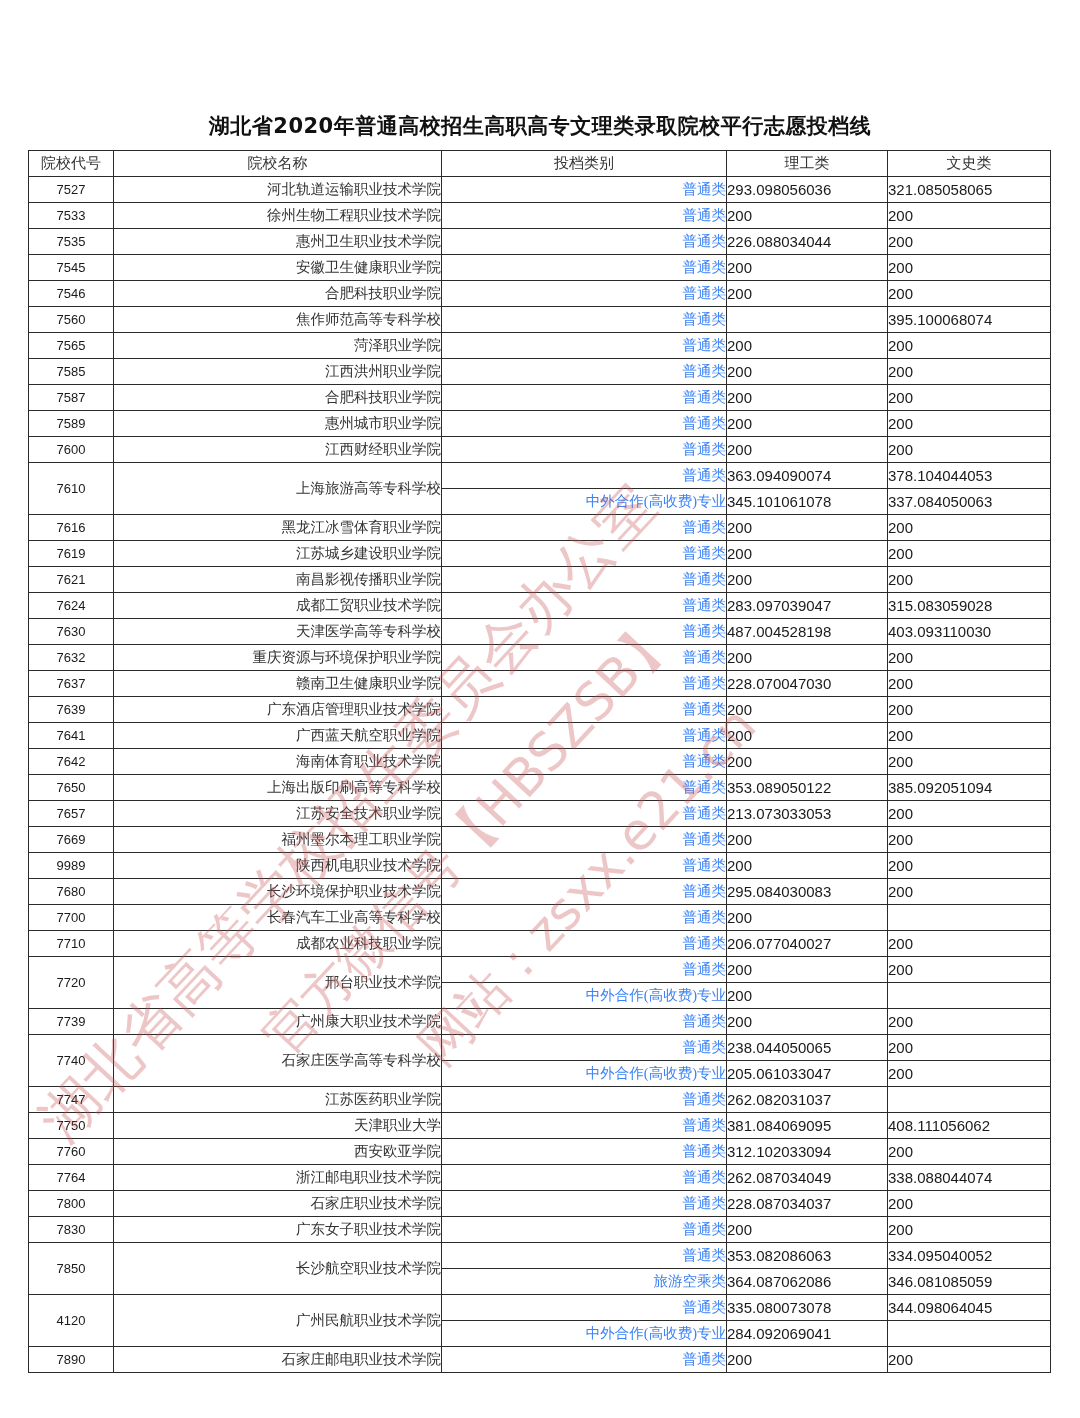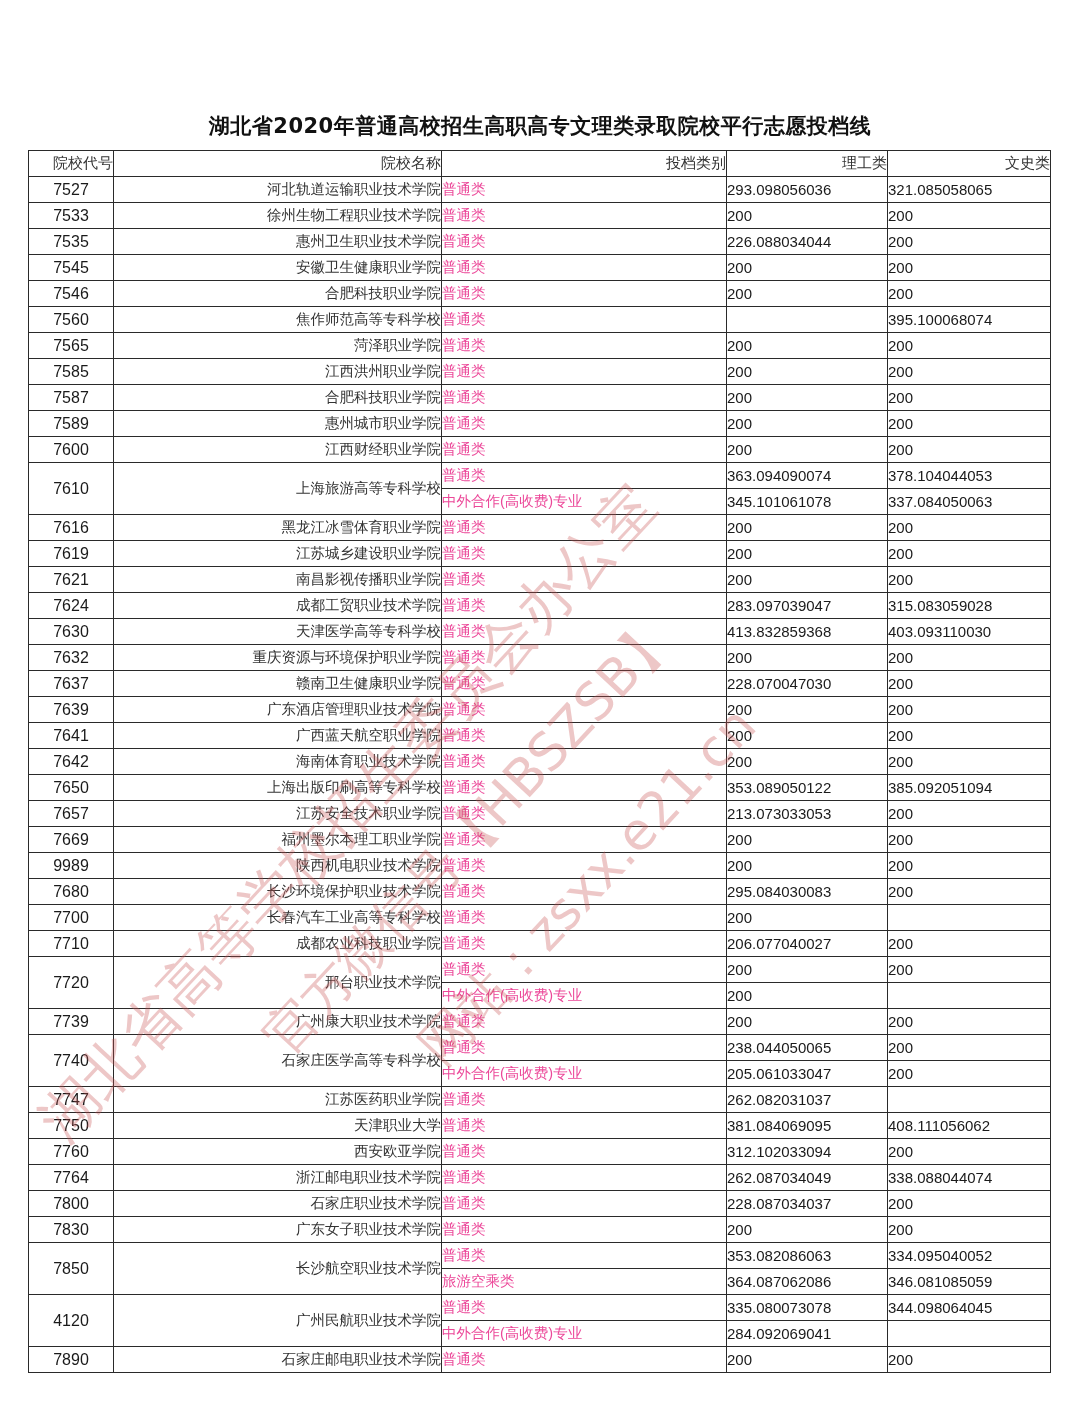--- a/index.html
+++ b/index.html
@@ -1,28 +1,28 @@
 <!DOCTYPE html>
 <html><head>
 <meta charset="utf-8">
 <style>
   html, body { margin: 0; padding: 0; background: #ffffff; }
   body { width: 1080px; height: 1418px; position: relative; overflow: hidden; font-family: "DejaVu Sans", sans-serif; color: #1a1a1a; }
   .title { position: absolute; left: 0; top: 112px; width: 1080px; text-align: center; font-size: 21px; font-weight: bold; letter-spacing: 0.5px; color: #111; }
   table.grid { position: absolute; left: 28px; top: 150px; border-collapse: collapse; table-layout: fixed; width: 1022px; }
   table.grid td, table.grid th { border: 1.5px solid #2a2a2a; padding: 0; height: 25px; line-height: 25px; overflow: hidden; white-space: nowrap; }
-  table.grid th { font-weight: normal; font-family: "DejaVu Serif", serif; font-size: 15px; text-align: right; color: #333; }
+  table.grid th { font-weight: normal; font-family: "DejaVu Serif", serif; font-size: 15px; text-align: center; color: #333; }
   col.c-code { width: 85px; }
   col.c-name { width: 328px; }
   col.c-cat  { width: 285px; }
   col.c-sci  { width: 161px; }
   col.c-art  { width: 163px; }
-  td.code { text-align: center; font-family: "Liberation Sans", sans-serif; font-size: 16px; }
+  td.code { text-align: center; font-family: "Liberation Sans", sans-serif; font-size: 13px; }
   td.name { text-align: right; padding-left: 4px; font-family: "DejaVu Serif", serif; font-size: 14.5px; color: #333; }
-  td.cat  { text-align: left; padding-left: 4px; font-family: Liberation Sans, sans-serif; font-size: 14.5px; color: #ec4899; }
+  td.cat  { text-align: right; padding-left: 4px; font-family: Liberation Serif, serif; font-size: 14.5px; color: #3b82f6; }
   td.num  { text-align: left; padding-left: 18px; font-family: "Liberation Sans", sans-serif; font-size: 15px; }
   .watermark { position: absolute; pointer-events: none; color: rgba(200, 80, 80, 0.32); font-family: "DejaVu Sans", sans-serif; font-weight: normal; transform-origin: left bottom; white-space: nowrap; }
   .wm1 { left: 80px; top: 1080px; font-size: 58px; transform: rotate(-47deg); }
   .wm2 { left: 300px; top: 1000px; font-size: 52px; transform: rotate(-47deg); }
   .wm3 { left: 455px; top: 1010px; font-size: 52px; transform: rotate(-47deg); }
 </style>
 </head>
 <body>
 
 <div class="title">湖北省2020年普通高校招生高职高专文理类录取院校平行志愿投档线</div>
@@ -159,21 +159,21 @@
         <td class="code">7624</td>
         <td class="name">成都工贸职业技术学院</td>
         <td class="cat">普通类</td>
         <td class="num">283.097039047</td>
         <td class="num">315.083059028</td>
       </tr>
       <tr>
         <td class="code">7630</td>
         <td class="name">天津医学高等专科学校</td>
         <td class="cat">普通类</td>
-        <td class="num">413.832859368</td>
+        <td class="num">487.004528198</td>
         <td class="num">403.093110030</td>
       </tr>
       <tr>
         <td class="code">7632</td>
         <td class="name">重庆资源与环境保护职业学院</td>
         <td class="cat">普通类</td>
         <td class="num">200</td>
         <td class="num">200</td>
       </tr>
       <tr>

